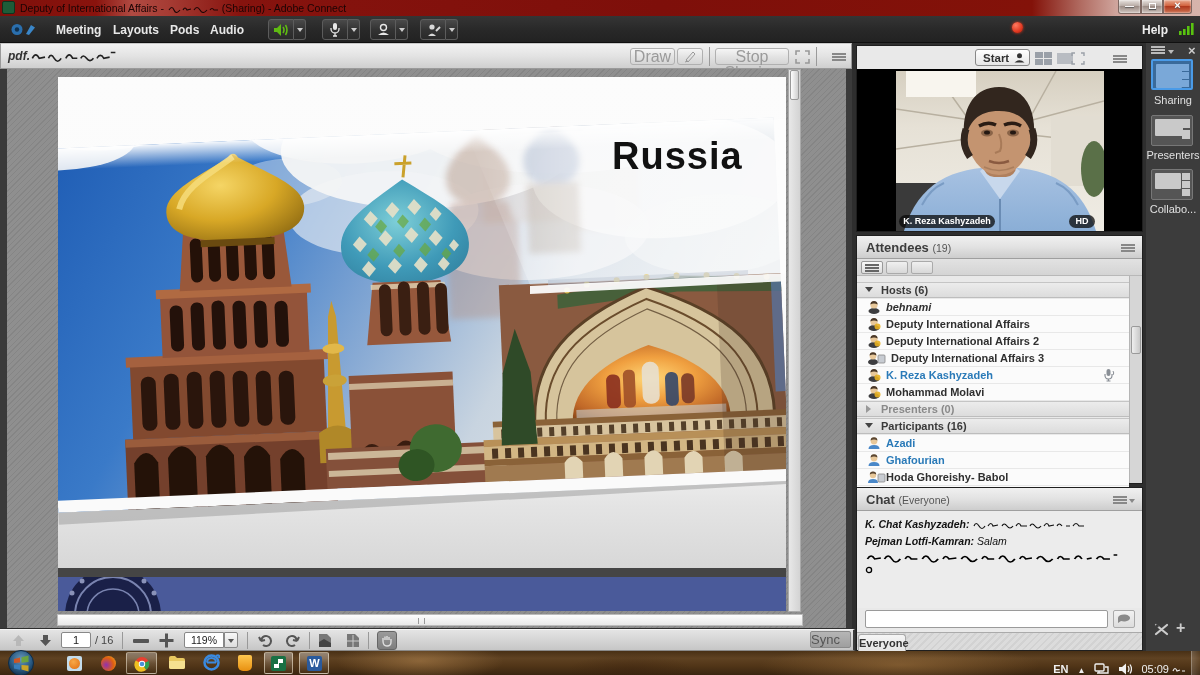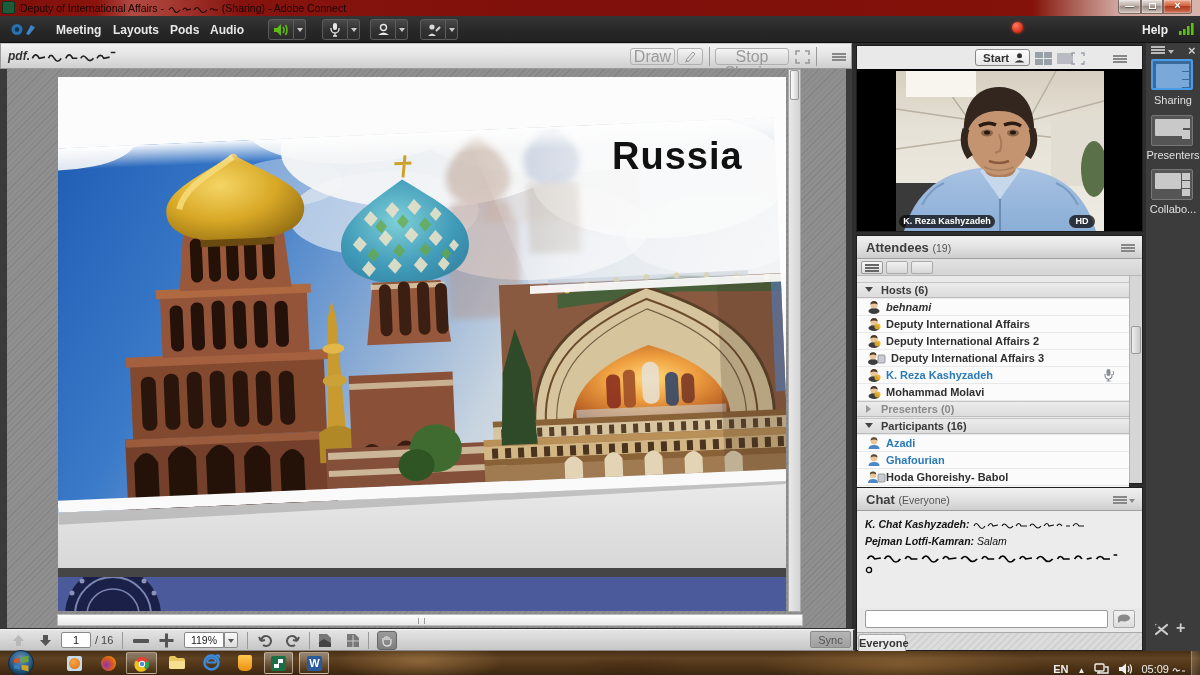--- a/index.html
+++ b/index.html
@@ -32,21 +32,21 @@
 #sharecontent{left:0;top:69px;width:852px;height:559px;background:repeating-linear-gradient(135deg,#8f8f8f 0px,#8f8f8f 3px,#858585 3px,#858585 4px);overflow:hidden}
 #page1{left:58px;box-shadow:-58px 0 0 0 rgba(0,0,0,0) ;top:8px;width:728px;height:498px;background:linear-gradient(180deg,#fcfcfc 0%,#fafafa 72%,#e4e4e4 86%,#d6d6d6 100%);overflow:hidden}
 #pagegap{left:58px;top:499px;width:728px;height:9px;background:#454545}
 #page2{left:58px;top:508px;width:728px;height:34px;background:#4a5a9a;overflow:hidden}
 #vscroll{left:788px;top:0px;width:13px;height:543px;background:linear-gradient(90deg,#e8e8e8,#d3d3d3);border:1px solid #aaa}
 #vthumb{left:1px;top:0px;width:9px;height:30px;background:linear-gradient(90deg,#fdfdfd,#cfcfcf);border:1px solid #999;border-radius:2px}
 #hscroll{left:57px;top:545px;width:746px;height:12px;background:linear-gradient(180deg,#fdfdfd,#e8e8e8);border:1px solid #bbb}
 
 #btoolbar{left:0;top:629px;width:855px;height:22px;background:linear-gradient(180deg,#e4e4e4,#d2d2d2 60%,#c6c6c6);border-top:1px solid #f5f5f5;border-bottom:1px solid #8a8a8a;border-right:2px solid #3a3a3a}
 .tb{position:absolute;font-size:11px;color:#444}
-#syncbtn{left:810px;top:1px;width:41px;height:17px;background:linear-gradient(180deg,#b5b5b5,#9f9f9f);border:1px solid #8a8a8a;border-radius:2px;color:#555;font-size:11px;text-align:center;line-height:16px}
+#syncbtn{left:810px;top:1px;width:41px;height:17px;background:linear-gradient(180deg,#b5b5b5,#9f9f9f);border:1px solid #8a8a8a;border-radius:2px;color:#555;font-size:13px;text-align:left;line-height:16px}
 
 .pod{background:#e9e9e9;border:1px solid #1f1f1f}
 .podhdr{position:absolute;left:0;top:0;width:100%;height:23px;background:linear-gradient(180deg,#f0f0f0,#e2e2e2 50%,#cdcdcd);border-bottom:1px solid #9f9f9f}
 .podhdr .t{position:absolute;left:9px;top:4px;font-size:13px;font-weight:bold;color:#3c3c3c}
 .podhdr .c{font-size:10.5px;font-weight:normal;color:#555}
 .hmenu{position:absolute;width:14px;height:10px}
 .hmenu i{display:block;height:1.6px;background:#888;margin-bottom:1.6px}
 #videopod{left:856px;top:45px;width:287px;height:187px}
 #vidblack{left:0;top:23px;width:285px;height:162px;background:#000}
 #attpod{left:856px;top:235px;width:287px;height:249px}

